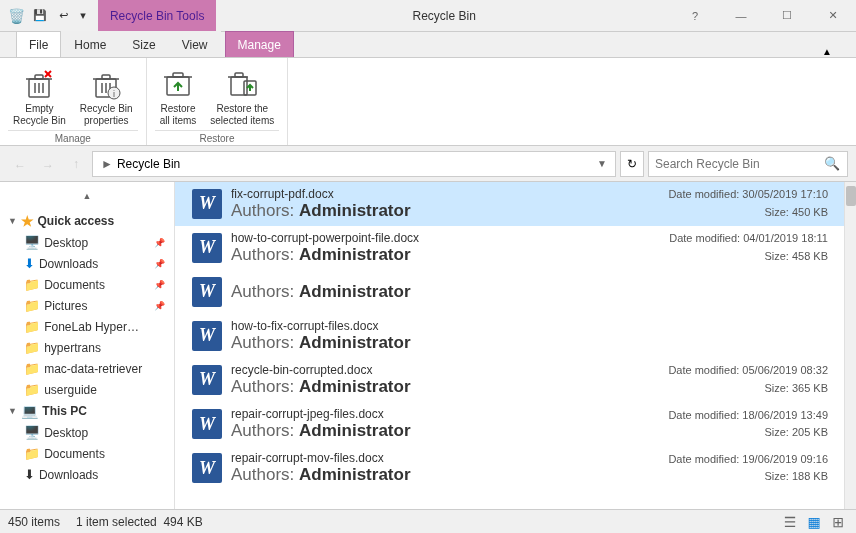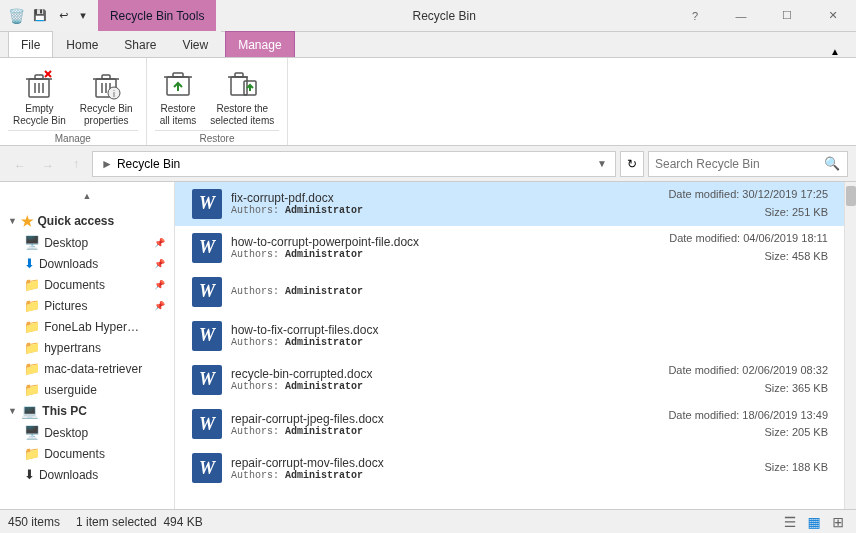--- a/index.html
+++ b/index.html
@@ -50,21 +50,21 @@
       align-items: center;
       justify-content: center;
       color: #666;
     }
 
     
     .ribbon-tabs {
       display: flex;
       align-items: flex-end;
       background: #f0f0f0;
-      padding: 0 8px;
+      padding: 0 16px;
       border-bottom: 1px solid #ccc;
       height: 26px;
     }
     .ribbon-tab {
       padding: 4px 12px;
       font-size: 12px;
       cursor: pointer;
       border: 1px solid transparent;
       border-bottom: none;
       color: #333;
@@ -291,23 +291,22 @@
     }
     .file-info {
       flex: 1;
     }
     .file-name {
       font-size: 12px;
       color: #333;
       font-weight: 500;
     }
     .file-author {
-      font-size: 10px;
+      font-size: 17px;
       color: #666;
-      font-family: Liberation Mono, monospace;
     }
     .file-author span { font-weight: bold; color: #333; }
     .file-meta {
       text-align: right;
       font-size: 11px;
       color: #555;
       line-height: 1.6;
     }
     .scrollbar-track {
       width: 12px;
@@ -362,21 +361,21 @@
 
 <div class="title-bar">
   <div class="title-bar-left">
 
     <span style="font-size:14px;">🗑️</span>
     <button class="quick-access-btn" title="Save">💾</button>
     <button class="quick-access-btn" title="Undo">↩</button>
     <button class="quick-access-btn">▾</button>
   </div>
   <div style="flex:0 0 auto; background:#cc79b0; padding: 2px 12px; height:32px; display:flex; align-items:center;">
-    <span style="font-size:12px; color:#0f172a;">Recycle Bin Tools</span>
+    <span style="font-size:12px; color:#4c1d95;">Recycle Bin Tools</span>
   </div>
   <div class="title-text">
     <span>Recycle Bin</span>
   </div>
   <div class="window-controls">
     <button class="win-btn">?</button>
     <button class="win-btn">
       <span>—</span>
     </button>
     <button class="win-btn">
@@ -384,21 +383,21 @@
     </button>
     <button class="win-btn close">
       <span>✕</span>
     </button>
   </div>
 </div>
 
 <div class="ribbon-tabs">
   <button class="ribbon-tab active">File</button>
   <button class="ribbon-tab">Home</button>
-  <button class="ribbon-tab">Share</button>
+  <button class="ribbon-tab">Size</button>
   <button class="ribbon-tab">View</button>
   <button class="ribbon-tab active-manage" style="margin-left:4px;">Manage</button>
   <div style="flex:1; display:flex; align-items:center; justify-content:flex-end; padding-right:8px;">
     <button style="border:none; background:none; cursor:pointer; font-size:10px;">▲</button>
   </div>
 </div>
 
 <div class="ribbon">
 
   <div class="ribbon-group">
@@ -572,34 +571,34 @@
     <div class="file-list" id="file-list">
     <div class="file-item selected">
       <div class="file-icon">
         <div class="word-icon"></div>
       </div>
       <div class="file-info">
         <div class="file-name">fix-corrupt-pdf.docx</div>
         <div class="file-author">Authors: <span>Administrator</span></div>
       </div>
       <div class="file-meta">
-        <div>Date modified: 30/12/2019 17:25</div>
-        <div>Size: 251 KB</div>
+        <div>Date modified: 30/05/2019 17:10</div>
+        <div>Size: 450 KB</div>
       </div>
     </div>
         <div class="file-item">
       <div class="file-icon">
         <div class="word-icon"></div>
       </div>
       <div class="file-info">
         <div class="file-name">how-to-corrupt-powerpoint-file.docx</div>
         <div class="file-author">Authors: <span>Administrator</span></div>
       </div>
       <div class="file-meta">
-        <div>Date modified: 04/06/2019 18:11</div>
+        <div>Date modified: 04/01/2019 18:11</div>
         <div>Size: 458 KB</div>
       </div>
     </div>
         <div class="file-item">
       <div class="file-icon">
         <div class="word-icon"></div>
       </div>
       <div class="file-info">
         <div class="file-author">Authors: <span>Administrator</span></div>
       </div>
@@ -615,21 +614,21 @@
     </div>
         <div class="file-item">
       <div class="file-icon">
         <div class="word-icon"></div>
       </div>
       <div class="file-info">
         <div class="file-name">recycle-bin-corrupted.docx</div>
         <div class="file-author">Authors: <span>Administrator</span></div>
       </div>
       <div class="file-meta">
-        <div>Date modified: 02/06/2019 08:32</div>
+        <div>Date modified: 05/06/2019 08:32</div>
         <div>Size: 365 KB</div>
       </div>
     </div>
         <div class="file-item">
       <div class="file-icon">
         <div class="word-icon"></div>
       </div>
       <div class="file-info">
         <div class="file-name">repair-corrupt-jpeg-files.docx</div>
         <div class="file-author">Authors: <span>Administrator</span></div>
@@ -641,20 +640,21 @@
     </div>
         <div class="file-item">
       <div class="file-icon">
         <div class="word-icon"></div>
       </div>
       <div class="file-info">
         <div class="file-name">repair-corrupt-mov-files.docx</div>
         <div class="file-author">Authors: <span>Administrator</span></div>
       </div>
       <div class="file-meta">
+        <div>Date modified: 19/06/2019 09:16</div>
         <div>Size: 188 KB</div>
       </div>
     </div>
       </div>
     <div class="scrollbar-track">
       <div class="scrollbar-thumb"></div>
     </div>
   </div>
 </div>
 

